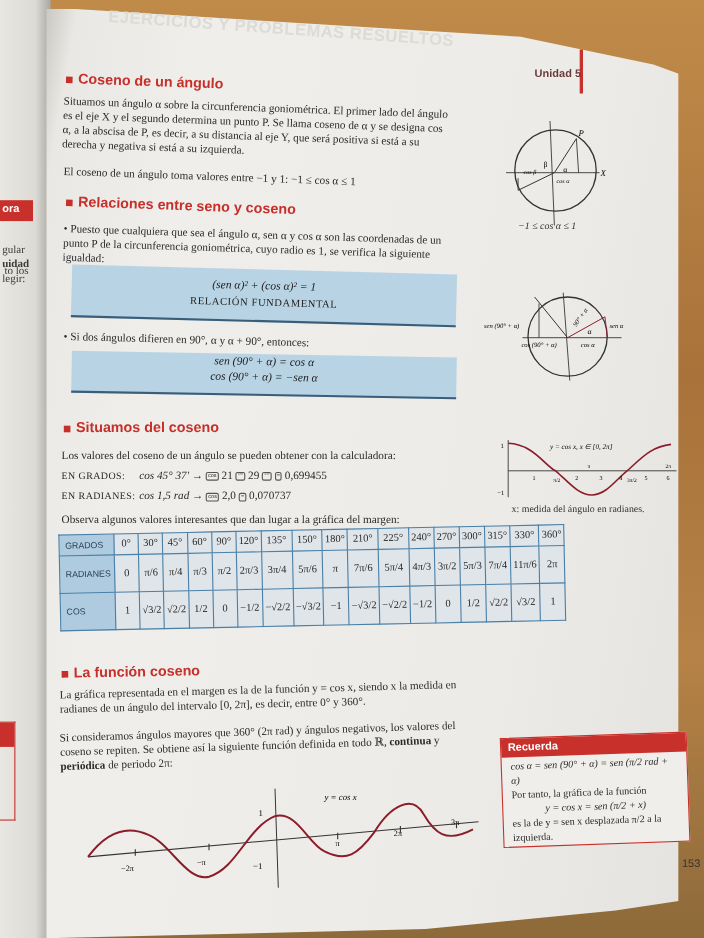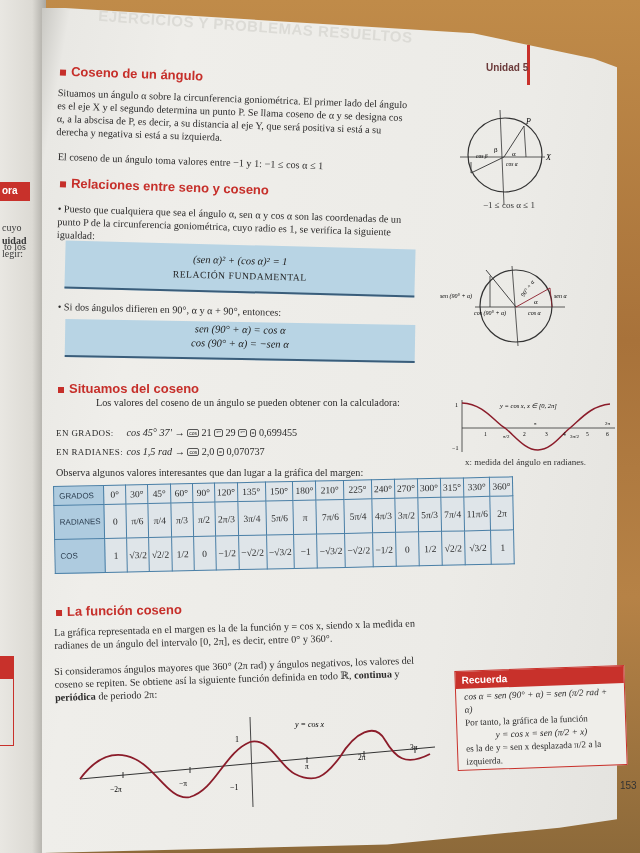--- a/index.html
+++ b/index.html
@@ -100,21 +100,21 @@
   svg text { font-family: "Liberation Serif", serif; }
 </style>
 </head>
 <body>
 
 <div class="wood"></div>
 
 <div class="left-page">
   <div class="left-box-head">ora</div>
   <div class="frag" style="left:4px; top:208px;margin-top:32px;">to los</div>
-  <div class="frag" style="left:2px; top:221px;">cuyo</div>
+  <div class="frag" style="left:2px; top:221px;">gular</div>
   <div class="frag" style="left:2px; top:234px; font-weight:bold;">uidad</div>
   <div class="frag" style="left:2px; top:247px;">legir:</div>
   <div class="left-box2">
       <div class="cap"></div>
     </div>
 </div>
 
 <div class="page"></div>
 
 <div class="ghost-banner">EJERCICIOS Y PROBLEMAS RESUELTOS</div>
@@ -136,21 +136,21 @@
   <line x1="44" y1="47" x2="11" y2="63" stroke="#333" stroke-width="0.9"></line>
   <line x1="11" y1="52" x2="11" y2="63" stroke="#333" stroke-width="0.8"></line>
   <text x="44" y="0" font-size="8" font-style="italic">Y</text>
   <text x="66" y="14" font-size="8" font-style="italic">P</text>
   <text x="86" y="50" font-size="8" font-style="italic">X</text>
   <text x="34" y="42" font-size="7">β</text>
   <text x="52" y="46" font-size="7">α</text>
   <text x="16" y="48" font-size="5.5" font-style="italic">cos β</text>
   <text x="46" y="56" font-size="5.5" font-style="italic">cos α</text>
 </svg>
-<div class="fig-caption" style="left:483px; top:200px;">−1 ≤ cos α ≤ 1</div>
+<div class="fig-caption" style="left:471px; top:200px;font-style:italic;">−1 ≤ cos α ≤ 1</div>
 
 <div class="h-section" style="left:60px; top:179px; transform:rotate(2deg);">
   <span class="sq"></span><span>Relaciones entre seno y coseno</span>
 </div>
 <div class="para" style="left:58px; top:202px; width:355px; transform:rotate(1.8deg); transform-origin:left top;">
   • <span>Puesto que cualquiera que sea el ángulo α, sen α y cos α son las coordenadas de un punto P de la circunferencia goniométrica, cuyo radio es 1, se verifica la siguiente igualdad:</span>
 </div>
 <div class="blue-box" style="left:65px; top:245px; width:350px; height:48px; transform:rotate(1.5deg);">
   <div style="margin-top:10px; font-style:italic;">(sen α)² + (cos α)² = 1</div>
   <div class="small-caps" style="margin-top:5px;">RELACIÓN FUNDAMENTAL</div>
@@ -175,21 +175,21 @@
   <text x="78" y="32" font-size="6" font-style="italic" transform="rotate(-55 84 28)">90° + α</text>
   <text x="94" y="42" font-size="7">α</text>
   <text x="114" y="36" font-size="6" font-style="italic">sen α</text>
   <text x="34" y="53" font-size="6" font-style="italic">cos (90° + α)</text>
   <text x="88" y="53" font-size="6" font-style="italic">cos α</text>
 </svg>
 
 <div class="h-section" style="left:58px; top:381px;">
   <span class="sq"></span><span>Situamos del coseno</span>
 </div>
-<div class="para" style="left:56px; top:396px; width:360px;margin-left:40px;">Los valores del coseno de un ángulo se pueden obtener con la calculadora:</div>
+<div class="para" style="left:56px; top:408px; width:360px;">Los valores del coseno de un ángulo se pueden obtener con la calculadora:</div>
 
 <div class="calc-line" style="left:56px; top:427px;">
   <span class="lab">EN GRADOS:</span>
   <i>cos 45° 37' →</i>
   <span class="key">cos</span>
   <span>21</span>
   <span class="key">°'"</span>
   <span>29</span>
   <span class="key">°'"</span>
   <span class="key">=</span>

